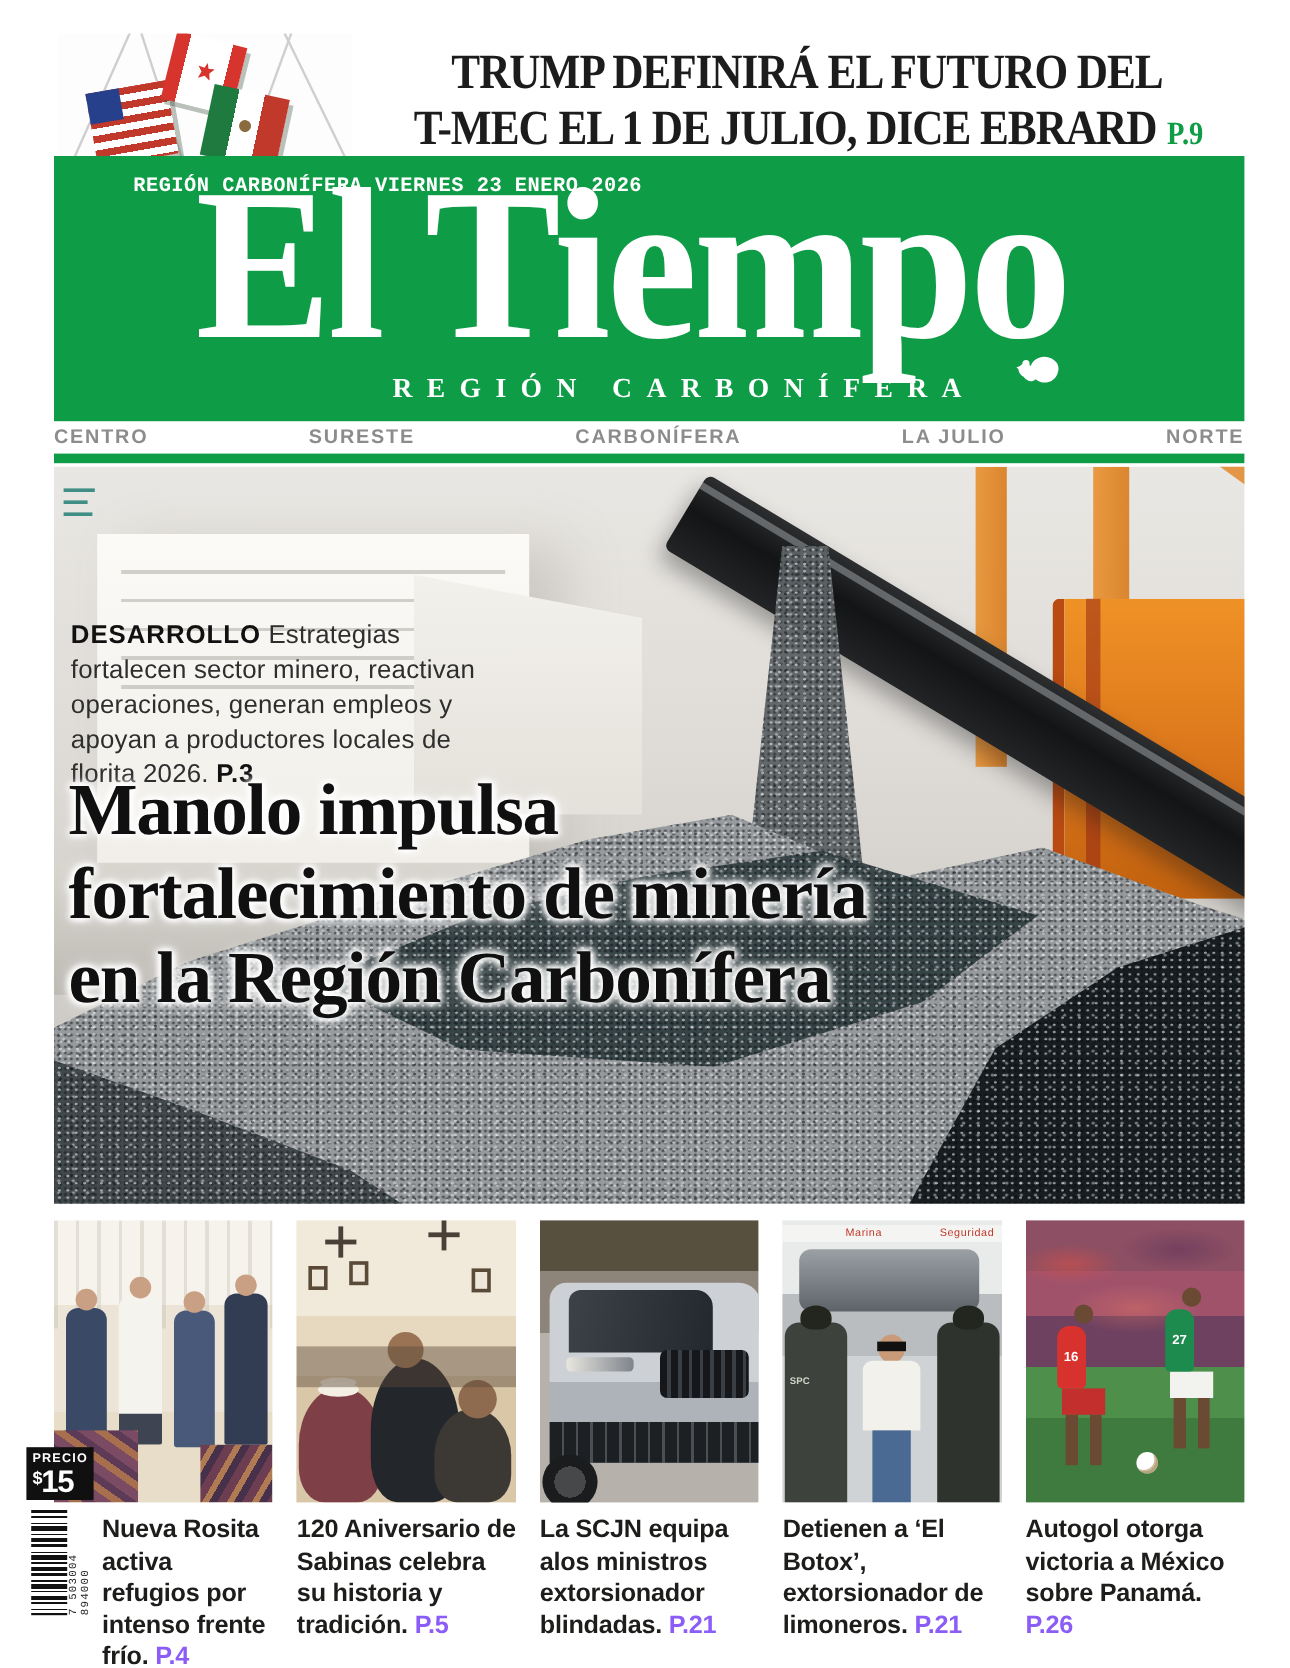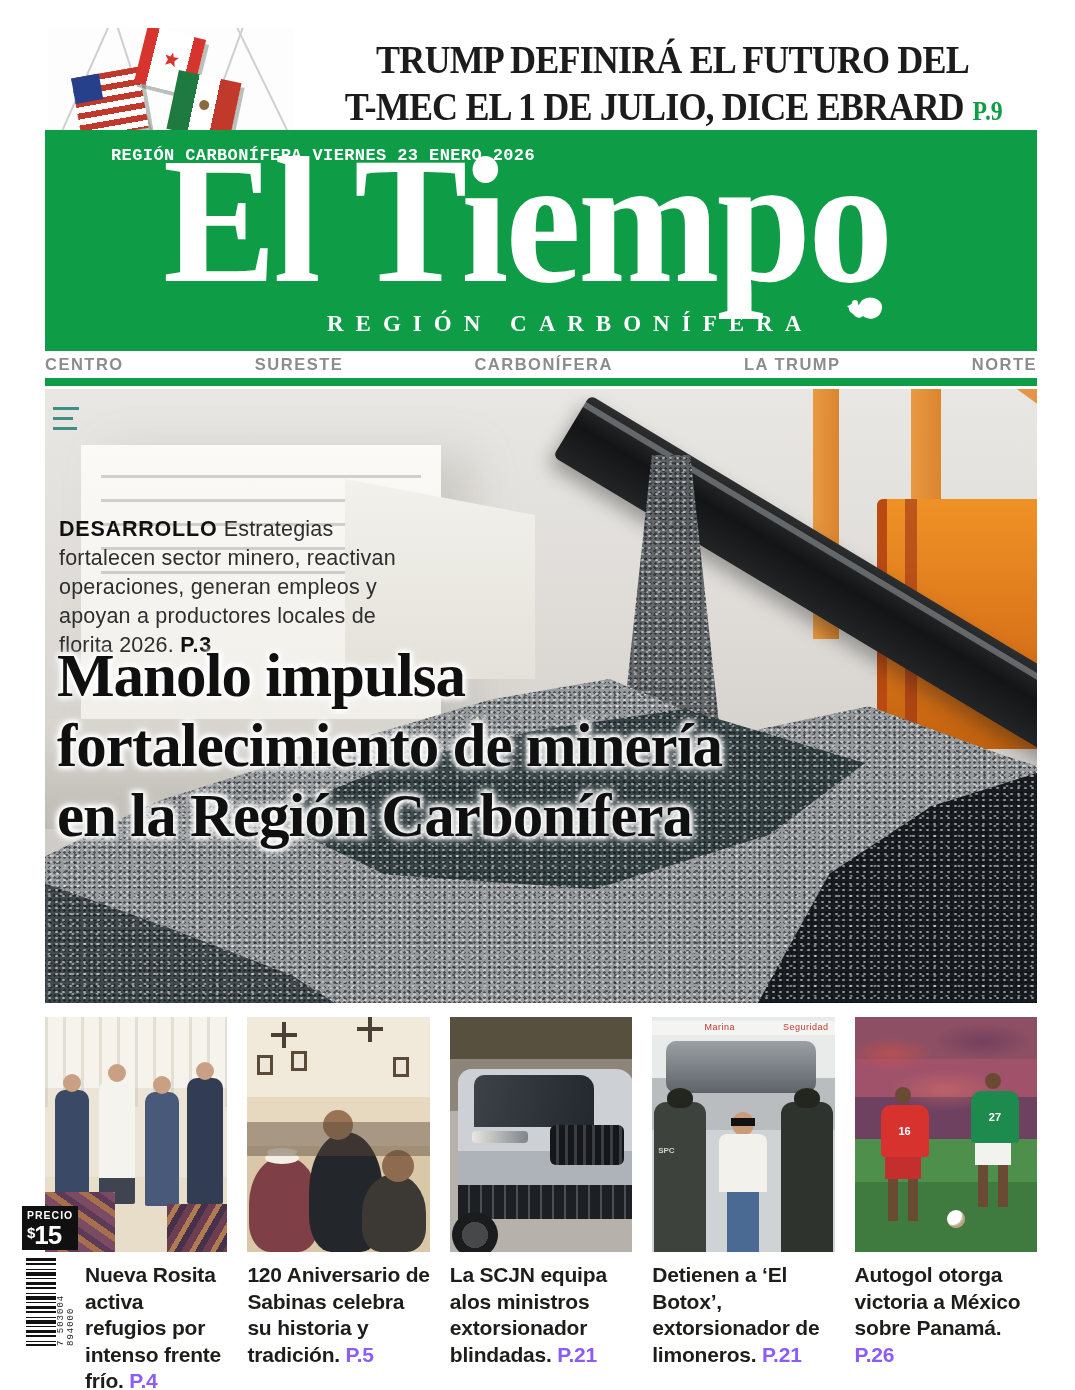--- a/index.html
+++ b/index.html
@@ -181,21 +181,21 @@
     background:#f2f1ec; border-radius:8px 8px 0 0; }
   .detainee .jeans { position:absolute; top:80px; left:8px; width:32px; height:60px; background:#4a6a94; }
   
   .t5 { background:linear-gradient(180deg,#8d4f63 0 18%,#a0526b 18% 34%,#6e4160 34% 52%,#4e8f4c 52% 70%,#3f7a3e 70%); }
   .t5 .crowd-haze { position:absolute; left:0; top:0; right:0; height:52%;
     background:
       radial-gradient(ellipse 60px 24px at 20% 30%, rgba(216,80,70,.55), transparent 70%),
       radial-gradient(ellipse 70px 26px at 70% 20%, rgba(90,50,90,.5), transparent 70%),
       radial-gradient(ellipse 80px 30px at 50% 60%, rgba(230,120,100,.4), transparent 70%); }
   .player { position:absolute; width:44px; }
-  .jersey { width:48px; height:52px; border-radius:10px 10px 4px 4px; position:relative;
+  .jersey { width:24px; height:52px; border-radius:10px 10px 4px 4px; position:relative;
     color:#fff; font-size:11px; font-weight:bold; text-align:center; line-height:52px; }
   .phead { width:16px; height:16px; border-radius:50%; background:#6b4a33; margin:0 auto 2px; }
   .shorts-r { width:36px; height:22px; background:#c22f2c; margin:0 auto; }
   .shorts-g { width:36px; height:22px; background:#f2f2ee; margin:0 auto; }
   .legs { width:30px; height:42px; margin:0 auto;
     background:linear-gradient(90deg,#6b4a33 0 10px,transparent 10px 20px,#6b4a33 20px); }
   .ball { position:absolute; width:18px; height:18px; border-radius:50%;
     background:radial-gradient(circle at 35% 35%, #fff 0 60%, #d8d2c8 60%);
     box-shadow:inset -3px -3px 0 rgba(150,120,60,.5); }
   
@@ -255,21 +255,21 @@
           <circle cx="10" cy="13" r="3" fill="#ffffff"></circle>
           <path fill="#ffffff" d="M2 16l7-2-4 5z"></path>
         </svg>
     </span>
   </div>
 
   <div class="nav">
     <span>CENTRO</span>
     <span>SURESTE</span>
     <span>CARBONÍFERA</span>
-    <span>LA TRUMP</span>
+    <span>LA JULIO</span>
     <span>NORTE</span>
   </div>
   <div class="nav-rule"></div>
 
   <div class="hero">
     <div class="teal-dash" style="left:8px; top:18px; width:26px;"></div>
     <div class="teal-dash" style="left:8px; top:28px; width:20px;"></div>
     <div class="teal-dash" style="left:8px; top:38px; width:24px;"></div>
     <div class="ship-super">
         <div class="ship-win"></div>

